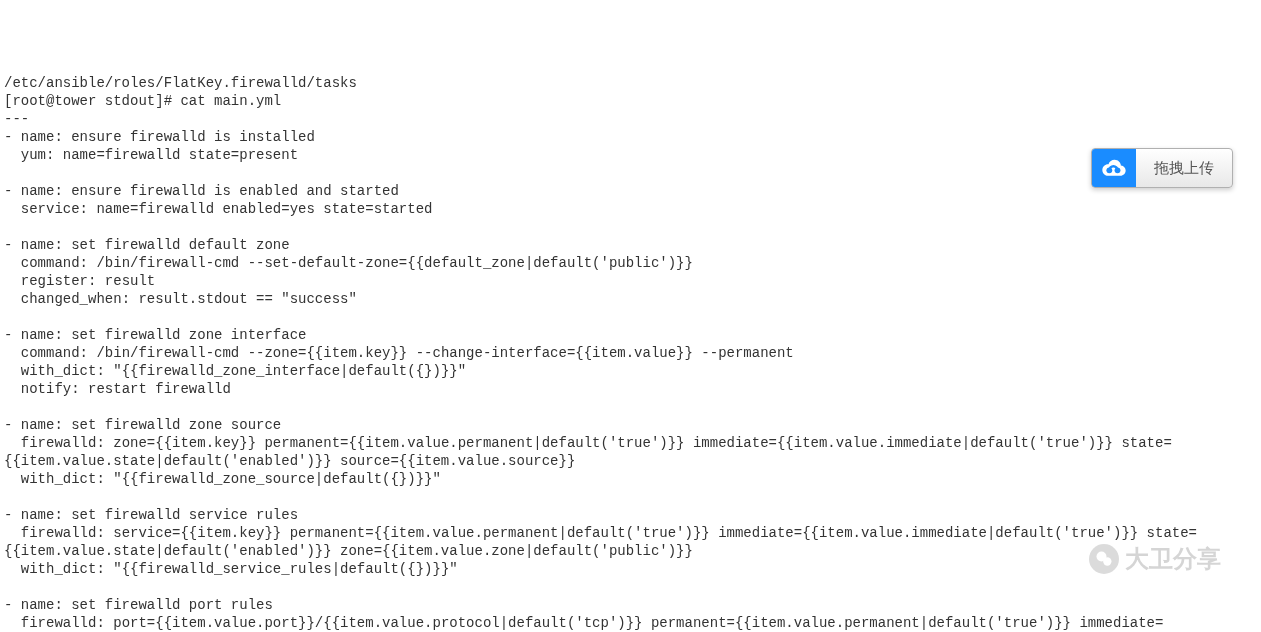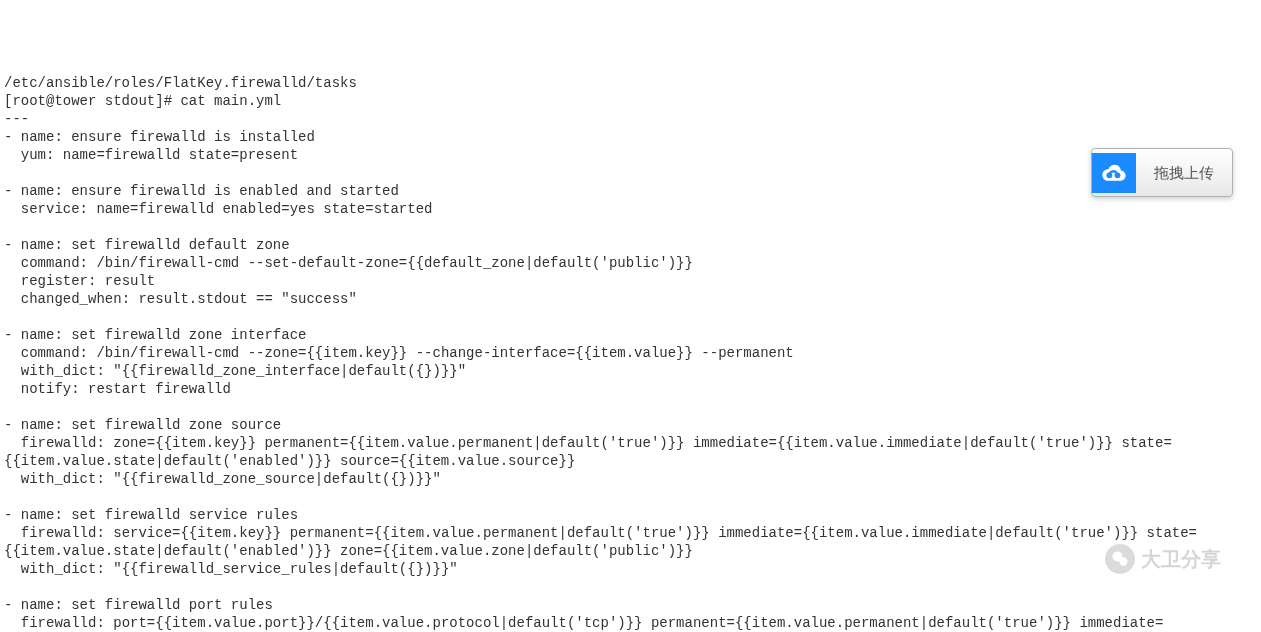--- a/index.html
+++ b/index.html
@@ -26,21 +26,21 @@
     .upload-widget {
       position: absolute;
       top: 148px;
       right: 28px;
       display: flex;
       align-items: center;
       background: linear-gradient(#ffffff, #e8e8e8);
       border: 1px solid #b0b0b0;
       border-radius: 4px;
       box-shadow: 0 2px 5px rgba(0,0,0,0.2);
-      height: 49px;
+      height: 40px;
       overflow: hidden;
       font-family: "Microsoft YaHei", Arial, sans-serif;
     }
     .upload-icon {
       width: 44px;
       height: 40px;
       background: #1a8cff;
       display: flex;
       align-items: center;
       justify-content: center;
@@ -67,21 +67,21 @@
       width: 30px;
       height: 30px;
       border-radius: 50%;
       background: #999;
       display: flex;
       align-items: center;
       justify-content: center;
       margin-right: 6px;
     }
     .watermark-text {
-      font-size: 20px;
+      font-size: 24px;
       color: #888;
       font-weight: bold;
     }
   </style>
 </head>
 <body>
 
 
 
 <div class="terminal"><span>/etc/ansible/roles/FlatKey.firewalld/tasks</span>

